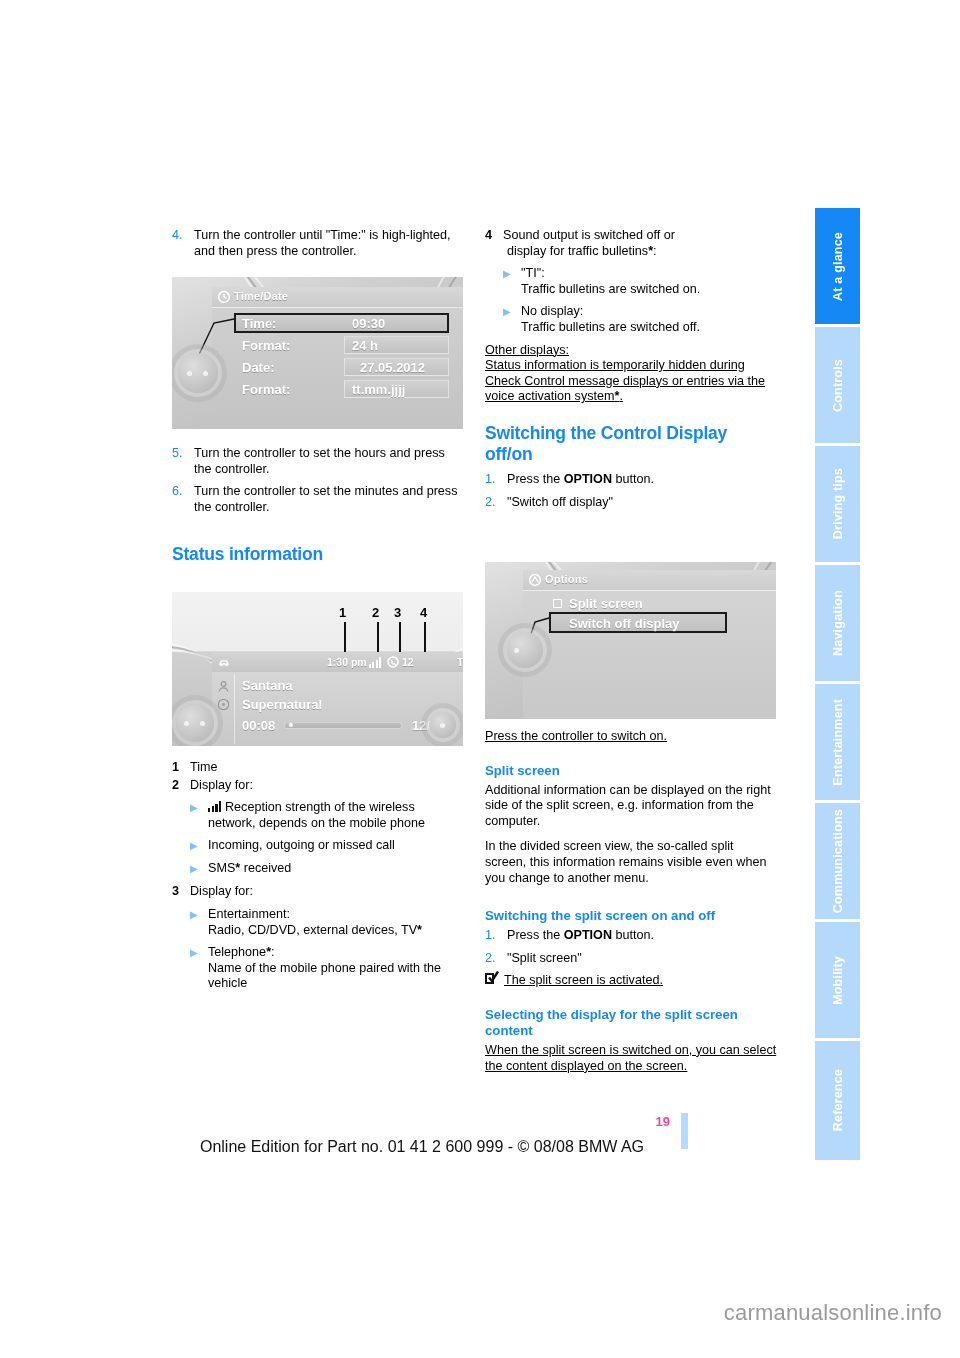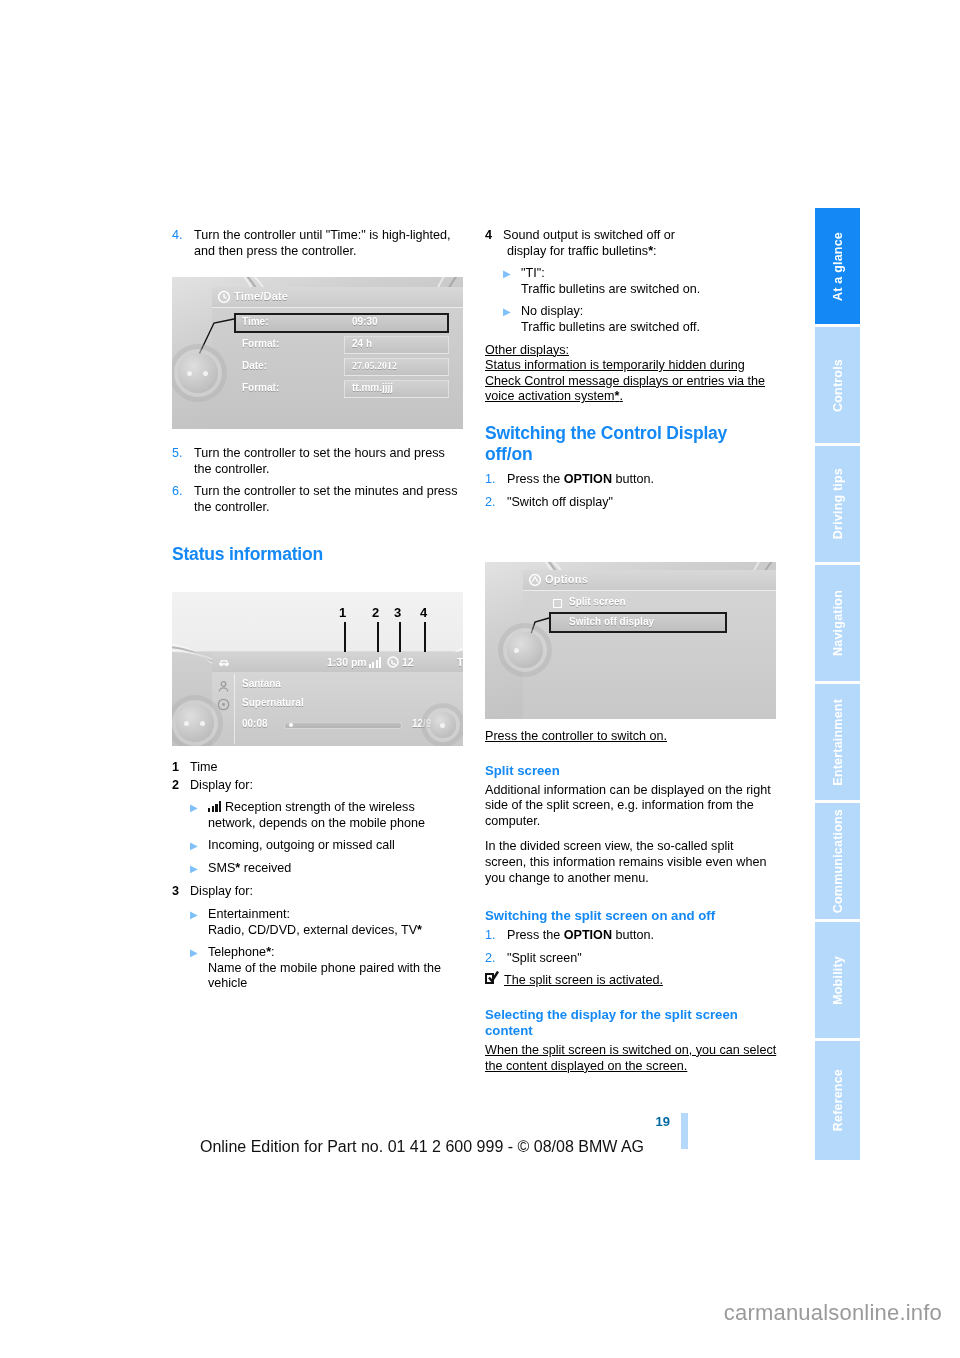--- a/index.html
+++ b/index.html
@@ -228,21 +228,21 @@
     position: absolute;
     color: #ffffff;
     font-size: 11px;
     font-weight: bold;
     letter-spacing: .2px;
     text-shadow: 0 1px 0 rgba(120,120,120,.6);
   }
   .mrow {
     position: absolute;
     color: #ffffff;
-    font-size: 10px;
+    font-size: 13px;
     font-weight: bold;
     text-shadow: 0 1px 0 rgba(120,120,120,.55);
     white-space: nowrap;
   }
   .mfield {
     position: absolute;
     background: linear-gradient(180deg, #d2d2d2 0%, #c2c2c2 100%);
     border: 1px solid rgba(255,255,255,.45);
     box-sizing: border-box;
   }
@@ -287,21 +287,21 @@
   }
 
   
   .footer-page {
     position: absolute;
     left: 640px; top: 1114px;
     width: 30px;
     text-align: right;
     font-size: 13px;
     font-weight: bold;
-    color: #0369a1;
+    color: #ec4899;
   }
   .footer-bar {
     position: absolute;
     left: 681px; top: 1113px;
     width: 7px; height: 36px;
     background: #b5d9fb;
   }
   .footer-edition {
     position: absolute;
     left: 172px; top: 1138px;
@@ -355,21 +355,21 @@
     <div class="msel" style="left:62px; top:36px; width:215px; height:20px;"></div>
     <div class="mrow" style="left:70px; top:39px;">Time:</div>
     <div class="mrow" style="left:180px; top:39px;">09:30</div>
 
     <div class="mfield" style="left:172px; top:59px; width:105px; height:18px;"></div>
     <div class="mrow" style="left:70px; top:61px;">Format:</div>
     <div class="mrow" style="left:180px; top:61px;">24 h</div>
 
     <div class="mfield" style="left:172px; top:81px; width:105px; height:18px;"></div>
     <div class="mrow" style="left:70px; top:83px;">Date:</div>
-    <div class="mrow" style="left:180px; top:83px;font-family:Liberation Serif, serif;">27.05.2012</div>
+    <div class="mrow" style="left:188px; top:83px;">27.05.2012</div>
 
     <div class="mfield" style="left:172px; top:103px; width:105px; height:18px;"></div>
     <div class="mrow" style="left:70px; top:105px;">Format:</div>
     <div class="mrow" style="left:180px; top:105px;">tt.mm.jjjj</div>
 
     <svg style="position:absolute; left:0; top:0;" width="291" height="152">
       <path d="M62 42 L42 46 L22 88" stroke="#111" stroke-width="1.4" fill="none"></path>
       <circle cx="22" cy="88" r="2.6" fill="#111"></circle>
     </svg>
     <div class="knob" style="left:6px; top:76px; width:40px; height:40px;">

